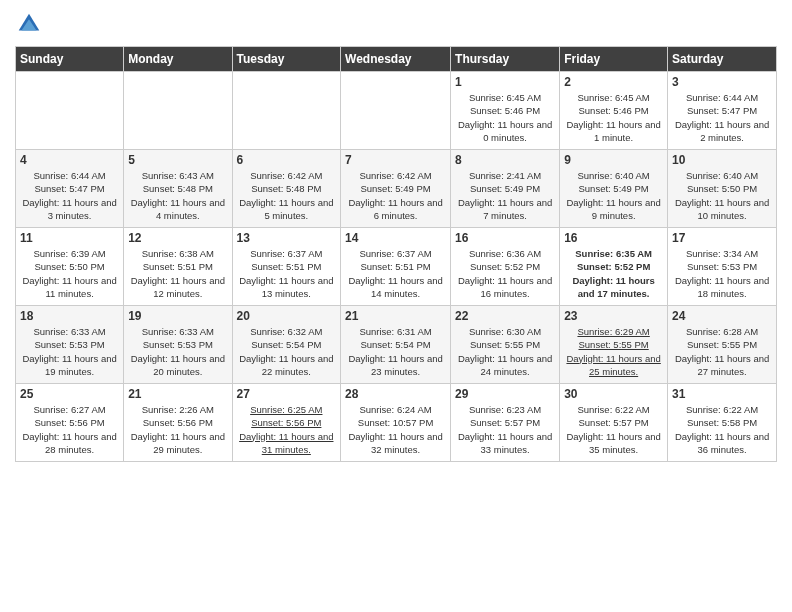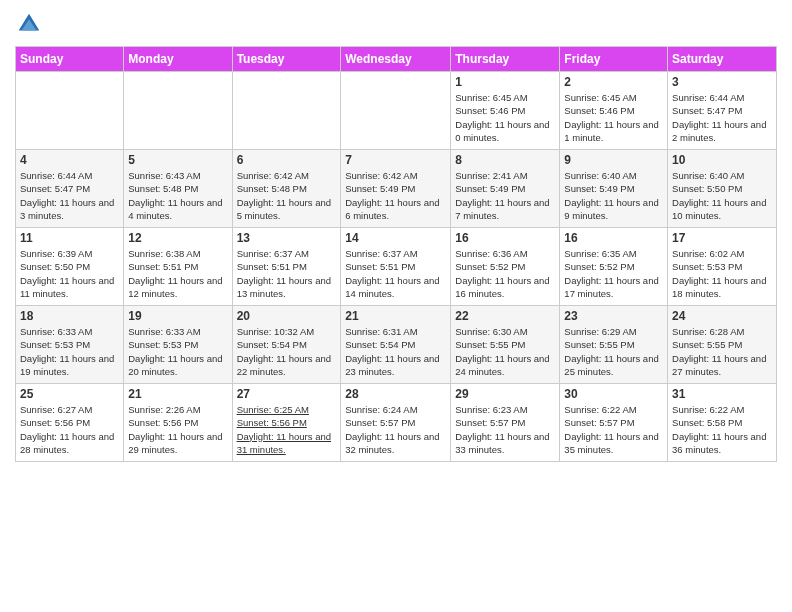--- a/index.html
+++ b/index.html
@@ -47,21 +47,21 @@
     }
     .location {
       font-size: 14px;
       color: #555;
     }
     .calendar {
       width: 100%;
       border-collapse: collapse;
     }
     .calendar thead tr th {
-      background-color: #d946ef;
+      background-color: #404040;
       color: #fff;
       font-size: 12px;
       font-weight: bold;
       padding: 5px 4px;
       border: 1px solid #ccc;
       text-align: left;
     }
     .calendar tbody tr td {
       border: 1px solid #ccc;
       vertical-align: top;
@@ -78,20 +78,21 @@
     .day-number {
       font-size: 12px;
       font-weight: bold;
       margin-bottom: 2px;
       color: #333;
     }
     .day-info {
       font-size: 9.5px;
       line-height: 1.4;
       color: #333;
+      text-align: center;
     }
     .empty-cell {
       background: #fff !important;
     }
   </style>
 </head>
 <body>
 
 <div class="page">
   <div class="header">
@@ -218,65 +219,65 @@
 Daylight: 11 hours and 14 minutes.</div>
           </td>
           <td>
             <div class="day-number">16</div>
             <div class="day-info" style="white-space: pre-line;">Sunrise: 6:36 AM
 Sunset: 5:52 PM
 Daylight: 11 hours and 16 minutes.</div>
           </td>
           <td>
             <div class="day-number">16</div>
-            <div class="day-info" style="white-space: pre-line;">Sunrise: 6:35 AM
+            <div class="day-info" style="white-space: pre-line; font-weight: bold;">Sunrise: 6:35 AM
 Sunset: 5:52 PM
 Daylight: 11 hours and 17 minutes.</div>
           </td>
           <td>
             <div class="day-number">17</div>
-            <div class="day-info" style="white-space: pre-line;">Sunrise: 6:02 AM
+            <div class="day-info" style="white-space: pre-line;">Sunrise: 3:34 AM
 Sunset: 5:53 PM
 Daylight: 11 hours and 18 minutes.</div>
           </td>
         </tr>
         <tr>
           <td>
             <div class="day-number">18</div>
             <div class="day-info" style="white-space: pre-line;">Sunrise: 6:33 AM
 Sunset: 5:53 PM
 Daylight: 11 hours and 19 minutes.</div>
           </td>
           <td>
             <div class="day-number">19</div>
             <div class="day-info" style="white-space: pre-line;">Sunrise: 6:33 AM
 Sunset: 5:53 PM
 Daylight: 11 hours and 20 minutes.</div>
           </td>
           <td>
             <div class="day-number">20</div>
-            <div class="day-info" style="white-space: pre-line;">Sunrise: 10:32 AM
+            <div class="day-info" style="white-space: pre-line;">Sunrise: 6:32 AM
 Sunset: 5:54 PM
 Daylight: 11 hours and 22 minutes.</div>
           </td>
           <td>
             <div class="day-number">21</div>
             <div class="day-info" style="white-space: pre-line;">Sunrise: 6:31 AM
 Sunset: 5:54 PM
 Daylight: 11 hours and 23 minutes.</div>
           </td>
           <td>
             <div class="day-number">22</div>
             <div class="day-info" style="white-space: pre-line;">Sunrise: 6:30 AM
 Sunset: 5:55 PM
 Daylight: 11 hours and 24 minutes.</div>
           </td>
           <td>
             <div class="day-number">23</div>
-            <div class="day-info" style="white-space: pre-line;">Sunrise: 6:29 AM
+            <div class="day-info" style="white-space: pre-line; text-decoration: underline;">Sunrise: 6:29 AM
 Sunset: 5:55 PM
 Daylight: 11 hours and 25 minutes.</div>
           </td>
           <td>
             <div class="day-number">24</div>
             <div class="day-info" style="white-space: pre-line;">Sunrise: 6:28 AM
 Sunset: 5:55 PM
 Daylight: 11 hours and 27 minutes.</div>
           </td>
         </tr>
@@ -295,21 +296,21 @@
           </td>
           <td>
             <div class="day-number">27</div>
             <div class="day-info" style="white-space: pre-line; text-decoration: underline;">Sunrise: 6:25 AM
 Sunset: 5:56 PM
 Daylight: 11 hours and 31 minutes.</div>
           </td>
           <td>
             <div class="day-number">28</div>
             <div class="day-info" style="white-space: pre-line;">Sunrise: 6:24 AM
-Sunset: 5:57 PM
+Sunset: 10:57 PM
 Daylight: 11 hours and 32 minutes.</div>
           </td>
           <td>
             <div class="day-number">29</div>
             <div class="day-info" style="white-space: pre-line;">Sunrise: 6:23 AM
 Sunset: 5:57 PM
 Daylight: 11 hours and 33 minutes.</div>
           </td>
           <td>
             <div class="day-number">30</div>

